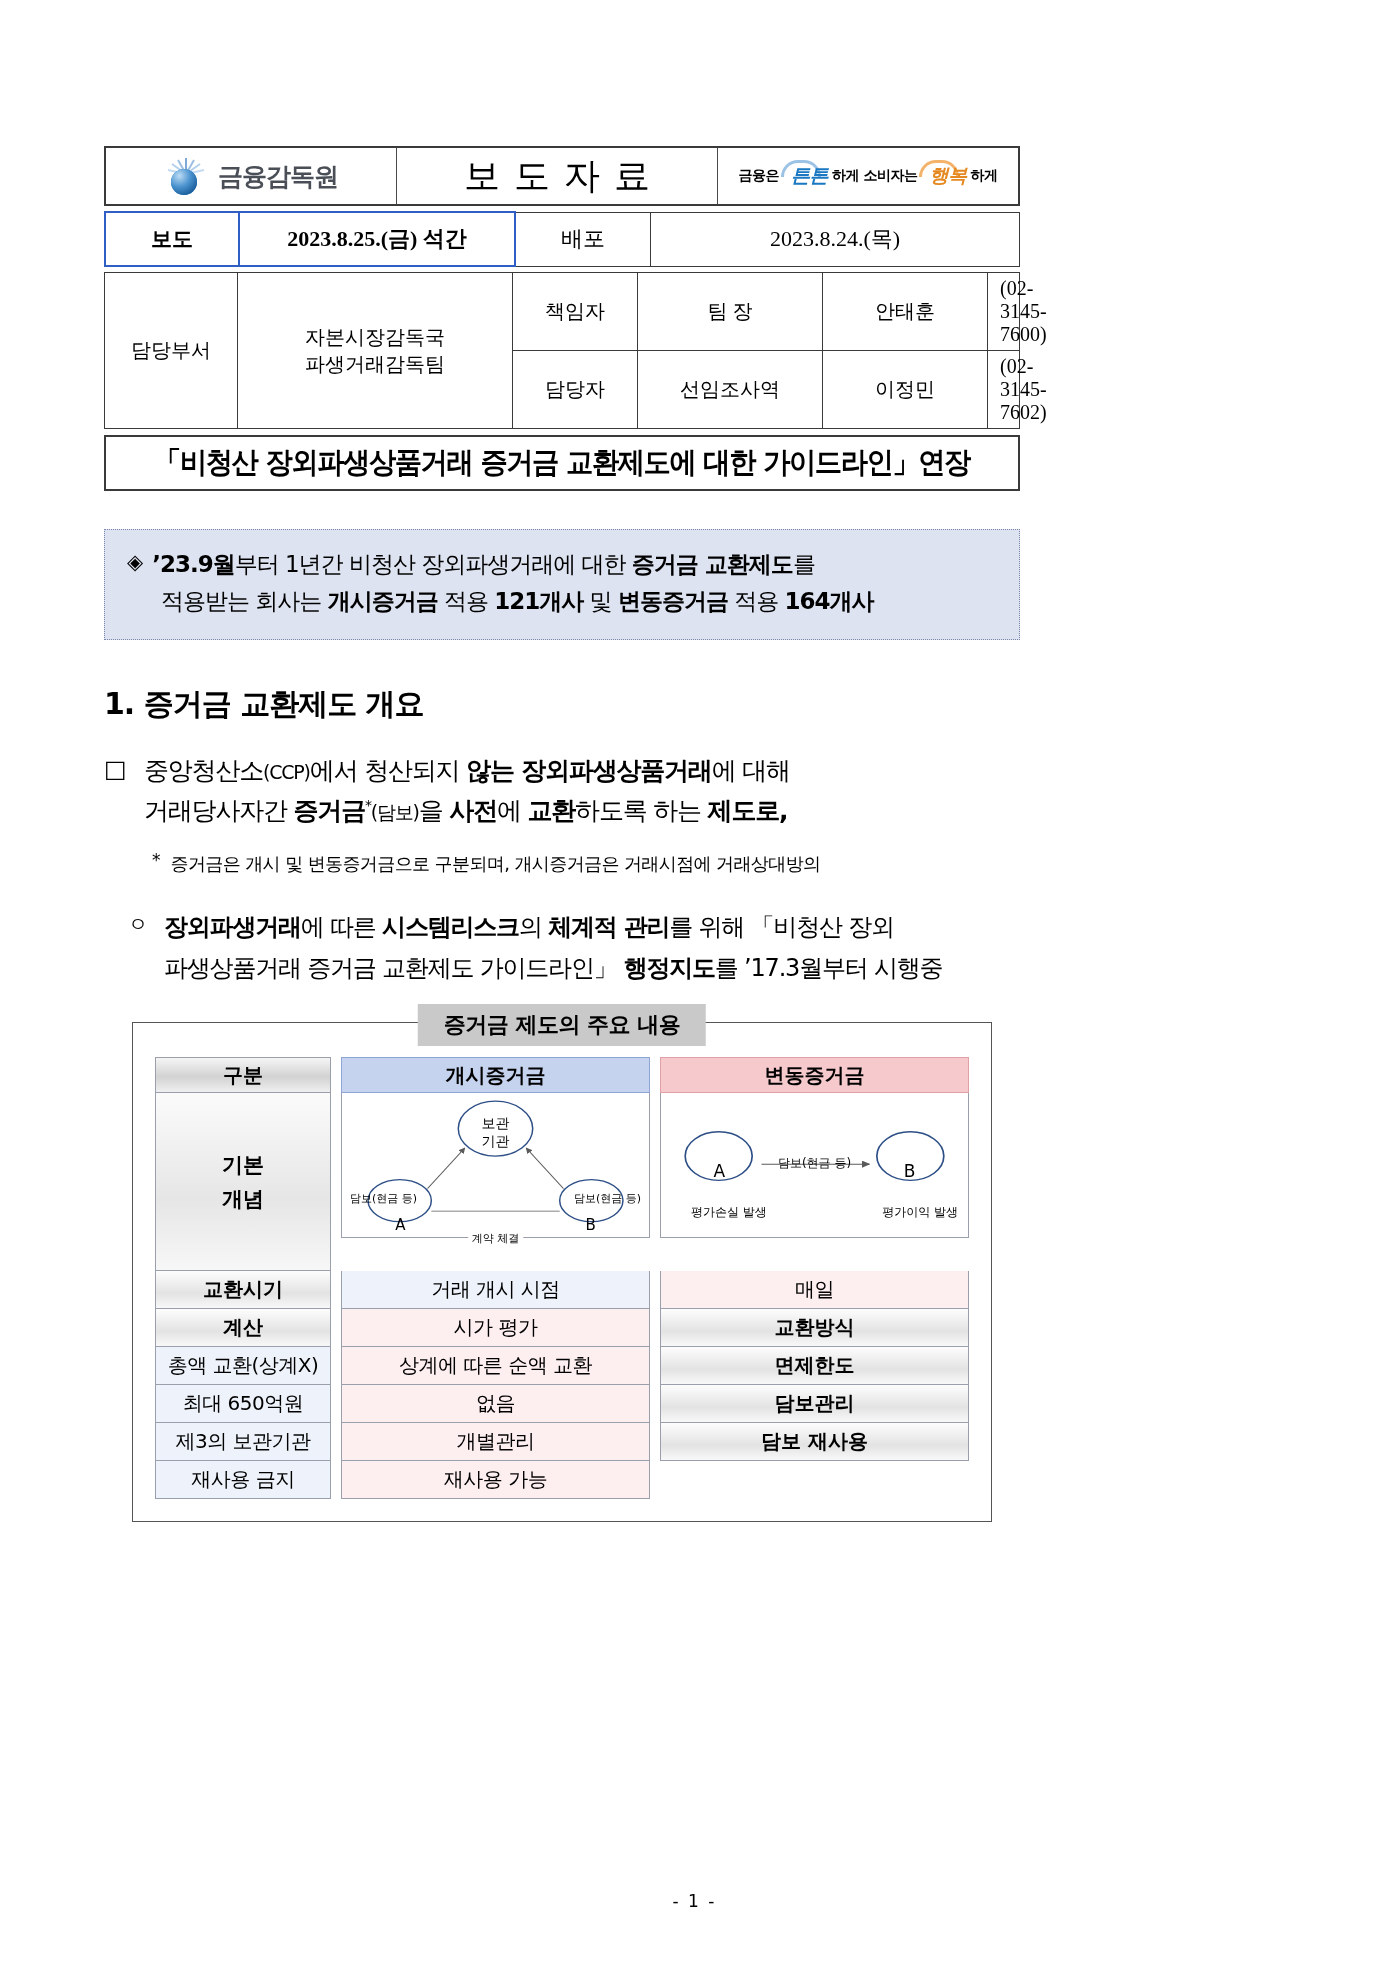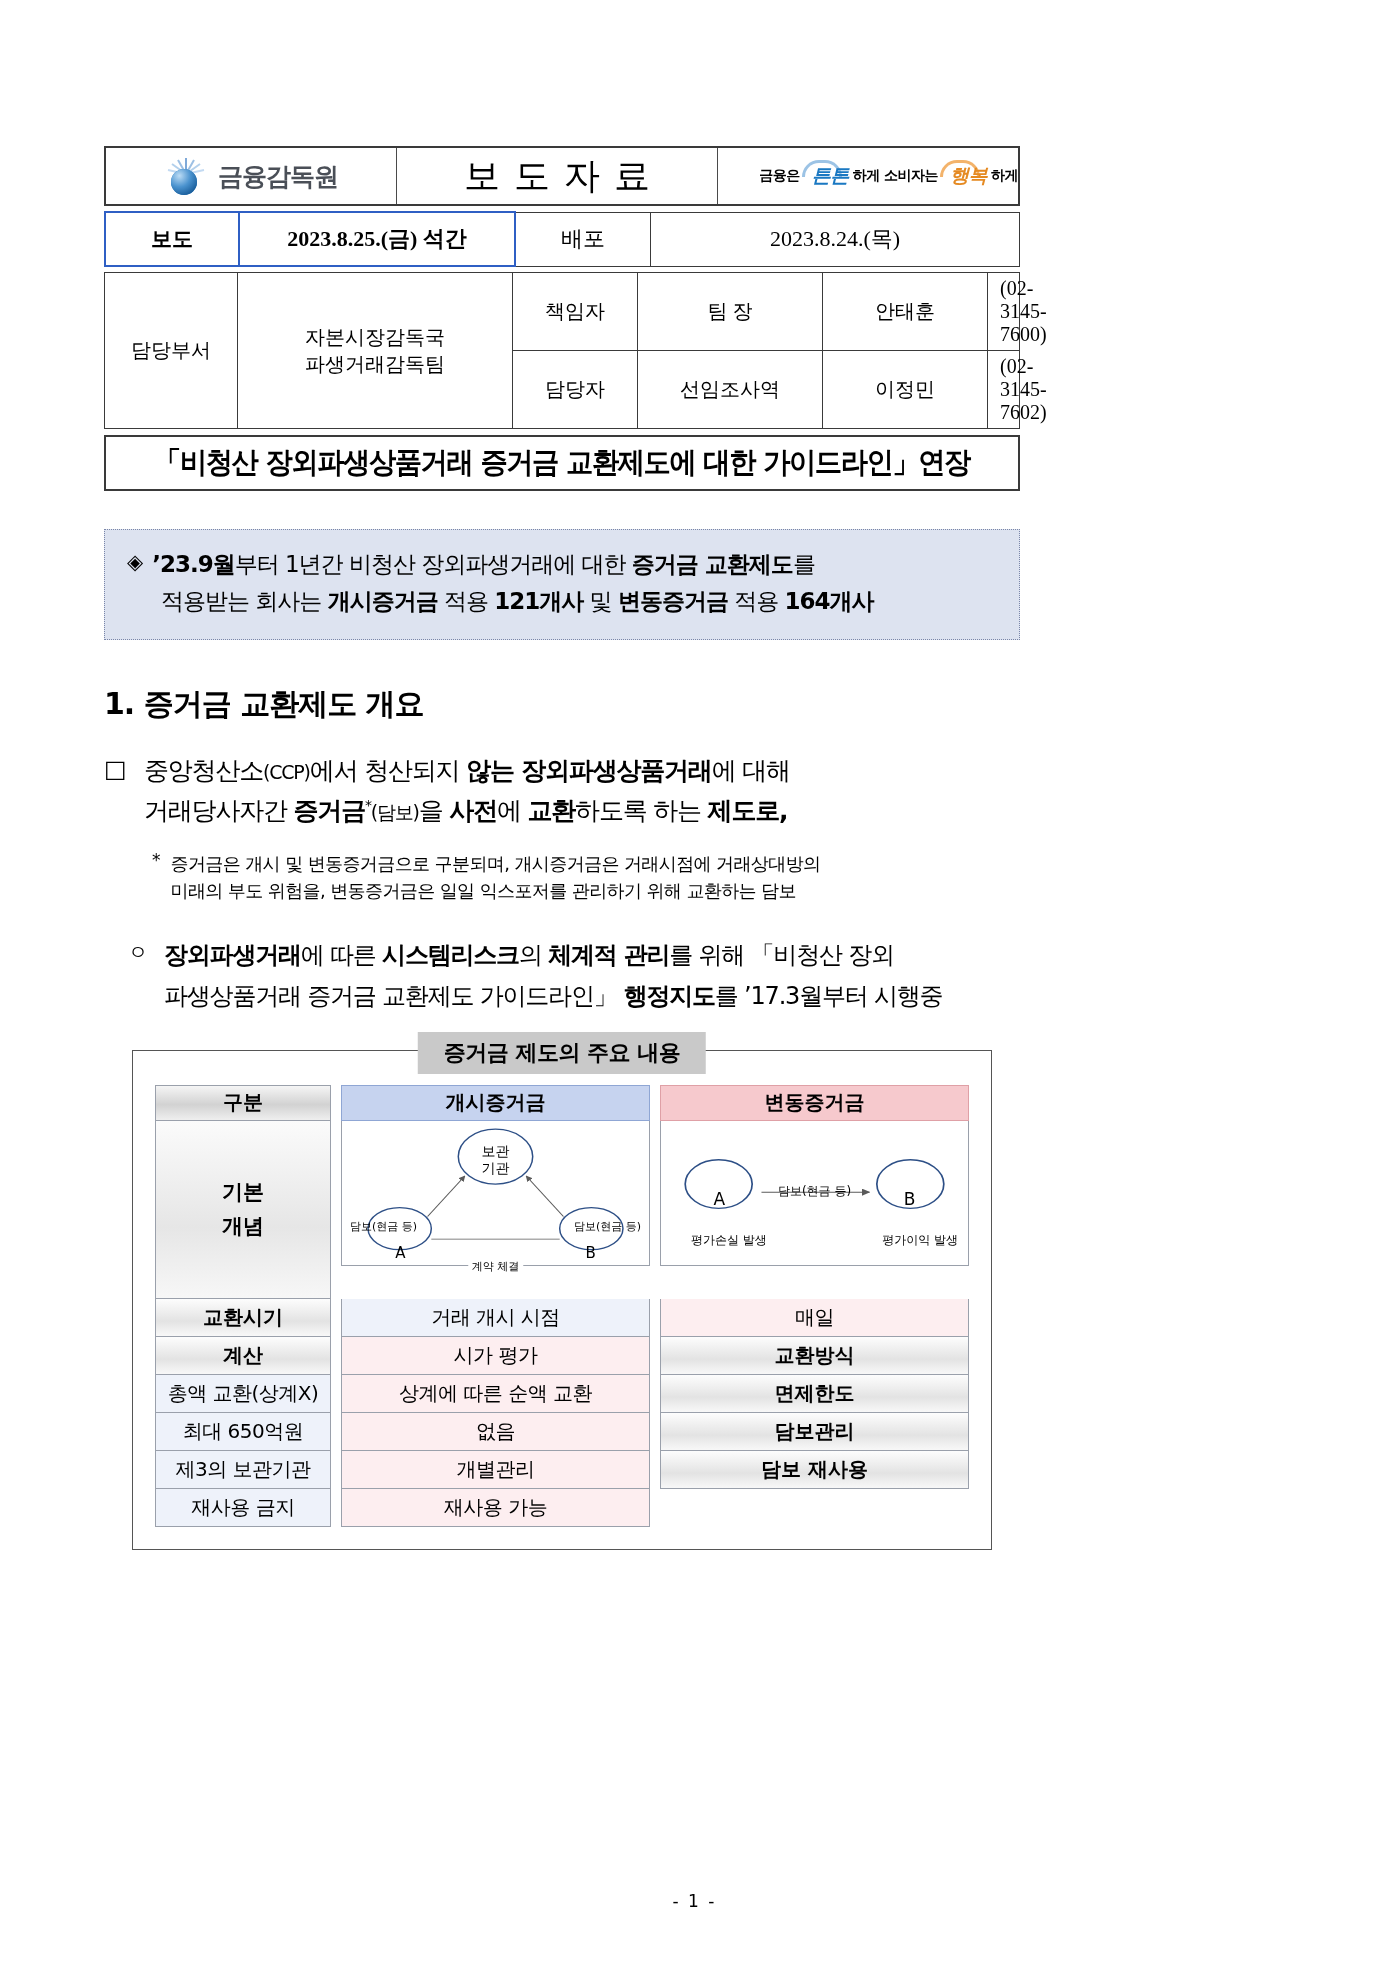--- a/index.html
+++ b/index.html
@@ -48,21 +48,21 @@
     border-right:1px solid #4a4a4a;
     display:flex;align-items:center;justify-content:center;
   }
   .mh-title span{
     font-size:36px;font-weight:normal;letter-spacing:14px;
     font-family:"DejaVu Sans",sans-serif;
     padding-left:14px;
   }
   .mh-slogan{
     width:300px;
-    display:flex;align-items:center;justify-content:flex-end;
+    display:flex;align-items:center;justify-content:center;
     font-size:14px;font-weight:bold;letter-spacing:-.5px;
     gap:2px;
     font-family:"DejaVu Sans",sans-serif;
   }
   .sl-accent{
     color:#1a78c2;font-style:italic;font-weight:bold;font-size:19px;
     position:relative;padding:0 2px;
   }
   .sl-accent.b{color:#e58a22;}
   .arc{
@@ -331,21 +331,20 @@
       <span class="bd">
         <span class="ln"><span>중앙청산소</span><span class="sm">(CCP)</span><span>에서  청산되지  </span><span class="bb">않는  장외파생상품거래</span><span>에  대해</span></span>
         <span class="ln"><span>거래당사자간  </span><span class="bb">증거금</span><span class="sup">*</span><span class="sm">(담보)</span><span>을  </span><span class="bb">사전</span><span>에  </span><span class="bb">교환</span><span>하도록  하는  </span><span class="bb">제도로,</span></span>
       </span>
     </div>
 
     <div class="note">
       <span class="mk">*</span>
       <span class="bd">
         <span class="ln">증거금은 개시 및 변동증거금으로 구분되며, 개시증거금은 거래시점에 거래상대방의</span>
-        <span class="ln">미래의 부도 위험을, 변동증거금은 일일 익스포저를 관리하기 위해 교환하는 담보</span>
       </span>
     </div>
 
     <div class="bullet2">
       <span class="mk">ㅇ</span>
       <span class="bd">
         <span class="ln"><span class="bb">장외파생거래</span><span>에 따른 </span><span class="bb">시스템리스크</span><span>의 </span><span class="bb">체계적 관리</span><span>를 위해 「비청산 장외</span></span>
         <span class="ln"><span>파생상품거래 증거금 교환제도 가이드라인」</span><span class="bb"> 행정지도</span><span>를 ’17.3월부터 시행중</span></span>
       </span>
     </div>

